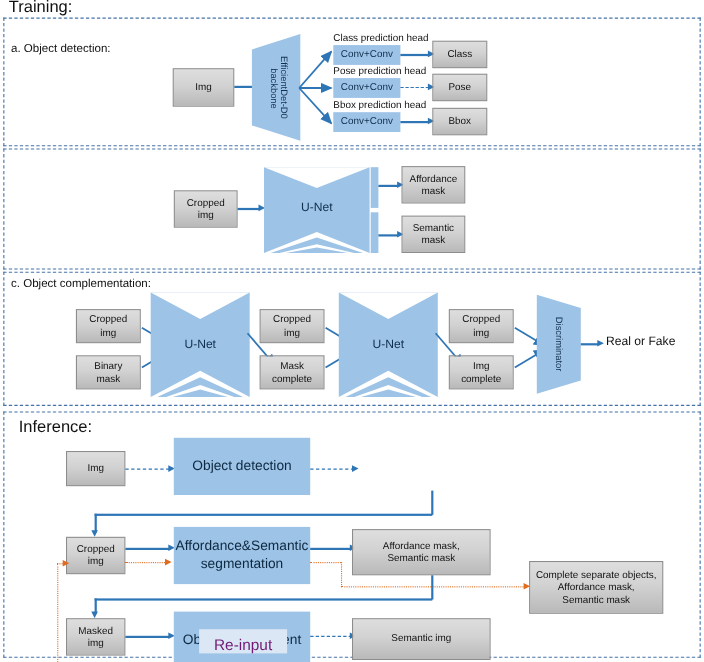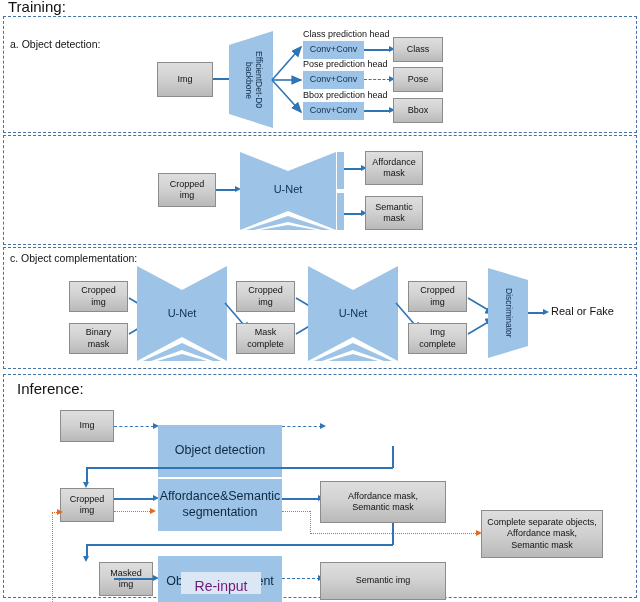--- a/index.html
+++ b/index.html
@@ -256,21 +256,21 @@
   <div class="plain" style="left:551px;top:305px;">Real or Fake</div>
 
   <div class="frame" style="left:3px;top:374px;width:634px;height:224px;"></div>
   <div class="heading" style="left:17px;top:380px;">Inference:</div>
 
   <div class="gbox" style="left:60px;top:410px;width:54px;height:32px;">
     <span>Img</span>
   </div>
   <div class="dsh dsh-h" style="left:114px;top:426px;width:40px;"></div>
   <div class="ah ah-r" style="left:153px;top:423px;"></div>
-  <div class="bbox bbox-lg" style="left:158px;top:398px;width:124px;height:52px;white-space:pre-line;margin-top:27px;">
+  <div class="bbox bbox-lg" style="left:158px;top:398px;width:124px;height:52px;white-space:pre-line;">
     <span>Object detection</span>
   </div>
   <div class="dsh dsh-h" style="left:282px;top:426px;width:40px;"></div>
   <div class="ah ah-r" style="left:320px;top:423px;"></div>
 
   <div class="ln lnv" style="left:392px;top:446px;height:22px;"></div>
   <div class="ln lnh" style="left:86px;top:467px;width:307px;"></div>
   <div class="ln lnv" style="left:86px;top:467px;height:17px;"></div>
   <div class="ah ah-d" style="left:83px;top:482px;"></div>
 
@@ -303,21 +303,21 @@
     <span>Complete separate objects,
 Affordance mask,
 Semantic mask</span>
   </div>
 
   <div class="ln lnv" style="left:392px;top:523px;height:22px;"></div>
   <div class="ln lnh" style="left:86px;top:544px;width:307px;"></div>
   <div class="ln lnv" style="left:86px;top:544px;height:14px;"></div>
   <div class="ah ah-d" style="left:83px;top:556px;"></div>
 
-  <div class="gbox" style="left:60px;top:562px;width:54px;height:34px;white-space:pre-line;margin-left:39px;">
+  <div class="gbox" style="left:60px;top:562px;width:54px;height:34px;white-space:pre-line;">
     <span>Masked
 img</span>
   </div>
   <div class="ln lnh" style="left:114px;top:578px;width:40px;"></div>
   <div class="ah ah-r" style="left:153px;top:575px;"></div>
   <div class="bbox bbox-lg" style="left:158px;top:556px;width:124px;height:52px;white-space:pre-line;">
     <span>Object complement</span>
   </div>
   <div class="dsh dsh-h" style="left:282px;top:578px;width:38px;"></div>
   <div class="ah ah-r" style="left:318px;top:575px;"></div>

